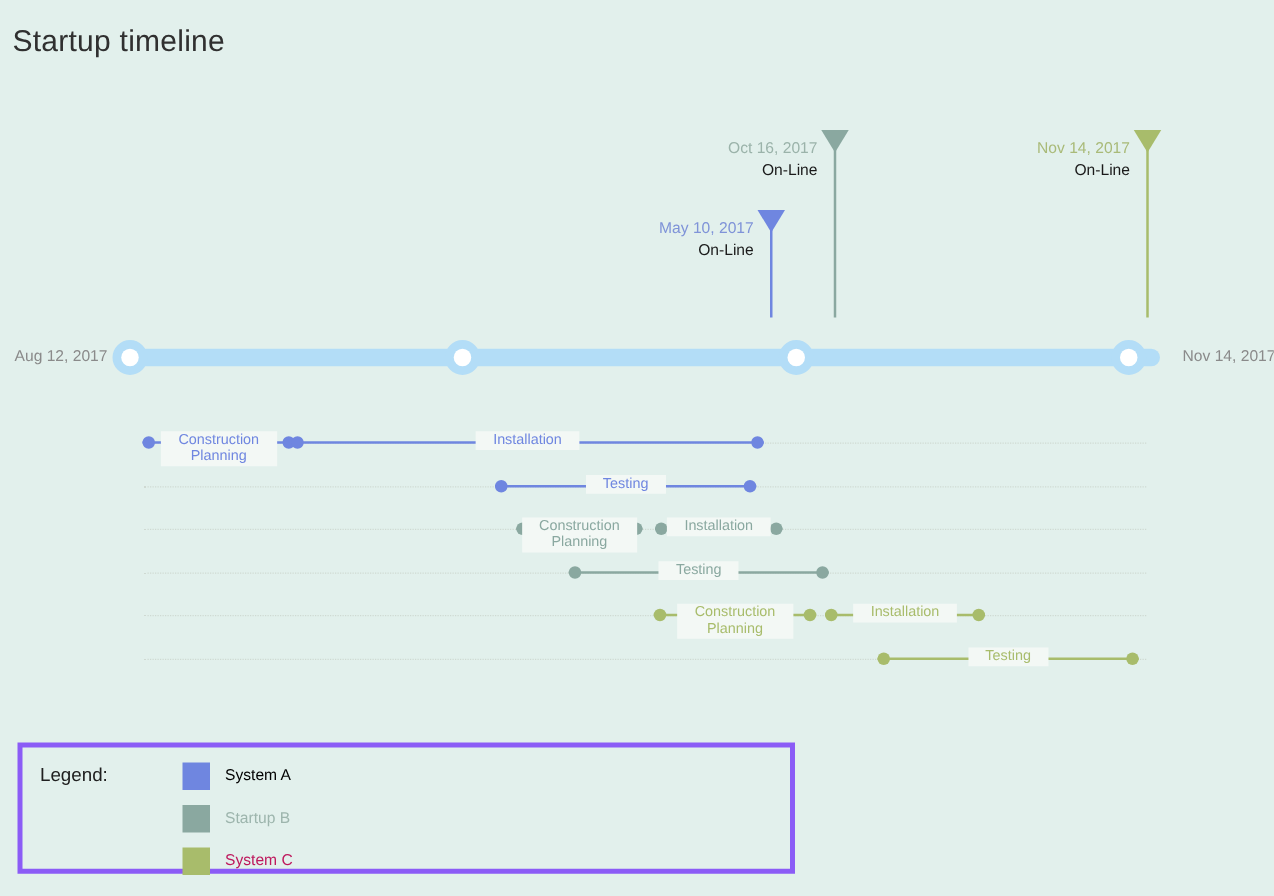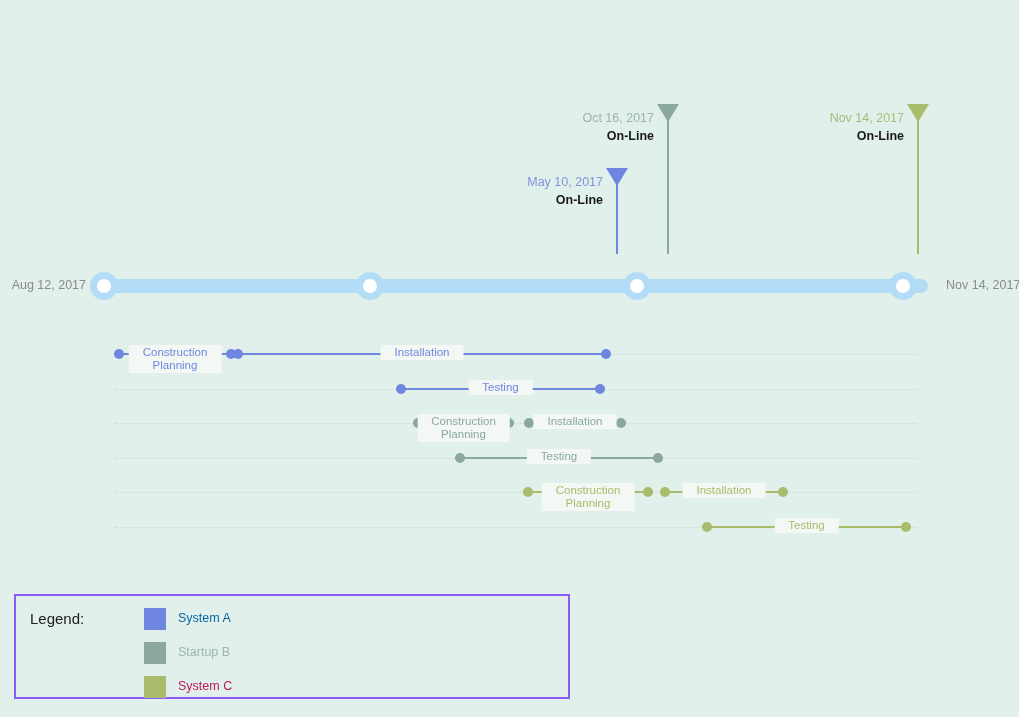--- a/index.html
+++ b/index.html
@@ -59,21 +59,21 @@
     right: 14px;
     font-size: 12.5px;
     white-space: nowrap;
     text-align: right;
   }
   .milestone .ms-label {
     position: absolute;
     top: 25px;
     right: 14px;
     font-size: 12.5px;
-    font-weight: bold;
+    font-weight: normal;
     color: #1a1a1a;
     white-space: nowrap;
     text-align: left;
   }
 
   
   .axis-bar {
     position: absolute;
     height: 14px;
     border-radius: 7px;
@@ -142,23 +142,23 @@
     padding: 1px 14px;
     white-space: pre-line;
     pointer-events: none;
   }
 
   
   .legend {
     position: absolute;
     left: 14px;
     top: 594px;
-    width: 556px;
+    width: 622px;
     height: 105px;
-    border: 2px solid #8b5cf6;
+    border: 4px solid #8b5cf6;
     box-sizing: border-box;
     background: transparent;
   }
   .legend-title {
     position: absolute;
     left: 14px;
     top: 14px;
     font-size: 15px;
     color: #202020;
   }
@@ -180,20 +180,21 @@
     top: 3px;
     font-size: 12.5px;
     white-space: nowrap;
   }
 </style>
 </head>
 <body>
 
 <div id="canvas">
 
+  <div class="page-title">Startup timeline</div>
 
   <div id="milestone-layer">
       <div class="milestone" style="left: 668px; top: 104px;">
         <div class="ms-stem" style="height: 150px; background: rgb(138, 168, 160);"></div>
         <div class="ms-flag" style="border-top: 18px solid rgb(138, 168, 160);"></div>
         <div class="ms-date" style="color: rgb(155, 179, 170);">Oct 16, 2017</div>
         <div class="ms-label">On-Line</div>
       </div>
       <div class="milestone" style="left: 617px; top: 168px;">
         <div class="ms-stem" style="height: 86px; background: rgb(111, 134, 224);"></div>
@@ -294,21 +295,21 @@
         <div class="t-dot end" style="background: rgb(168, 188, 107);"></div>
         <div class="t-label" style="color: rgb(168, 188, 107);">Testing</div>
       </div>
     </div>
 
   <div class="legend">
     <div class="legend-title">Legend:</div>
     <div id="legend-items">
         <div class="legend-item" style="top: 12px;">
           <div class="legend-swatch" style="background: rgb(111, 134, 224);"></div>
-          <div class="legend-label" style="color: #0369a1;">System A</div>
+          <div class="legend-label" style="color: #000000;">System A</div>
         </div>
         <div class="legend-item" style="top: 46px;">
           <div class="legend-swatch" style="background: rgb(138, 168, 160);"></div>
           <div class="legend-label" style="color: rgb(157, 181, 173);">Startup B</div>
         </div>
         <div class="legend-item" style="top: 80px;">
           <div class="legend-swatch" style="background: rgb(168, 188, 107);"></div>
           <div class="legend-label" style="color: #be185d;">System C</div>
         </div>
       </div>

